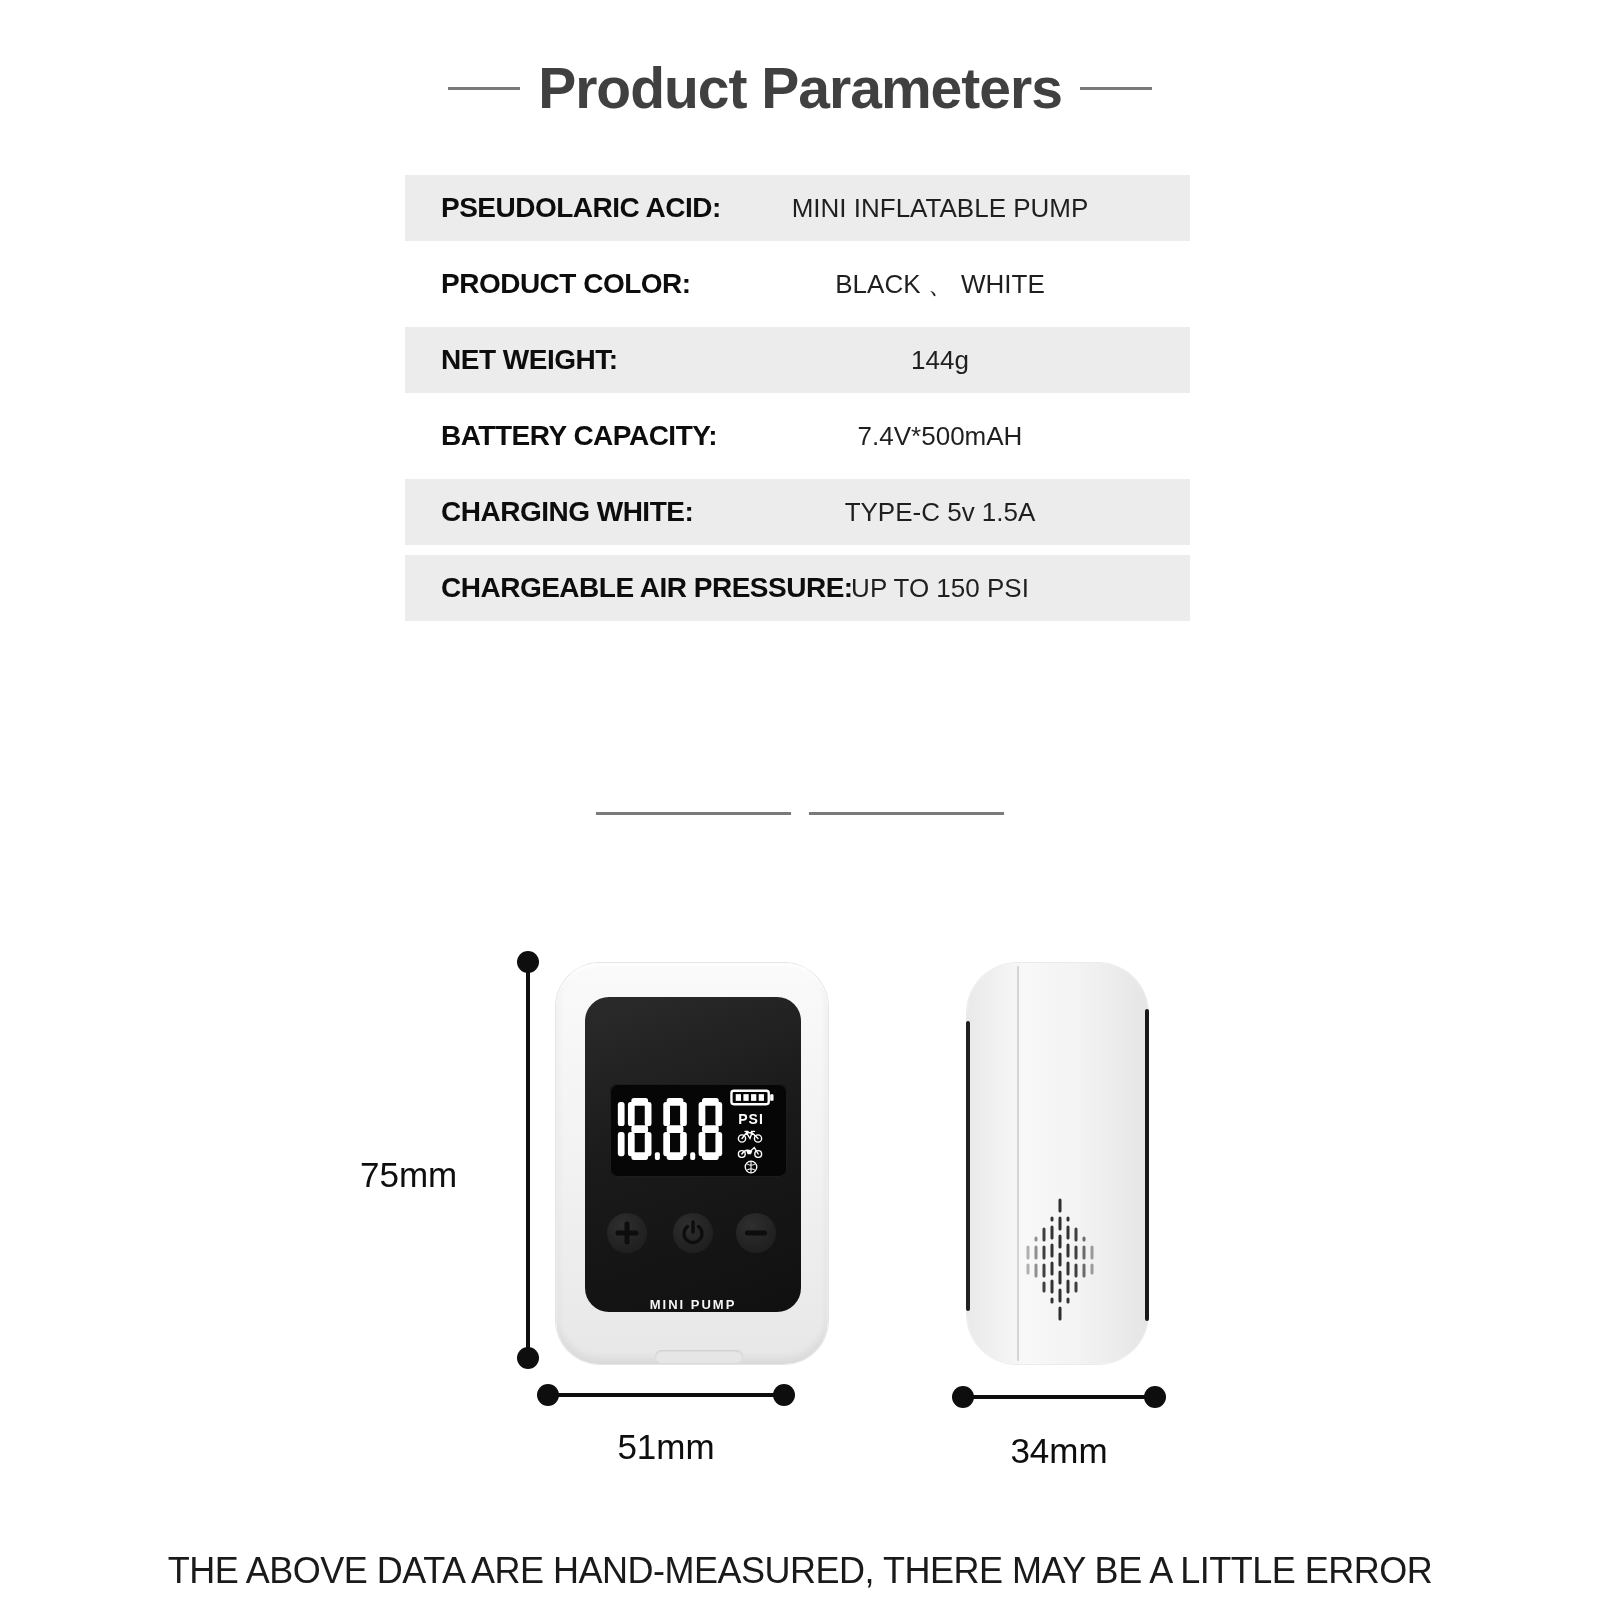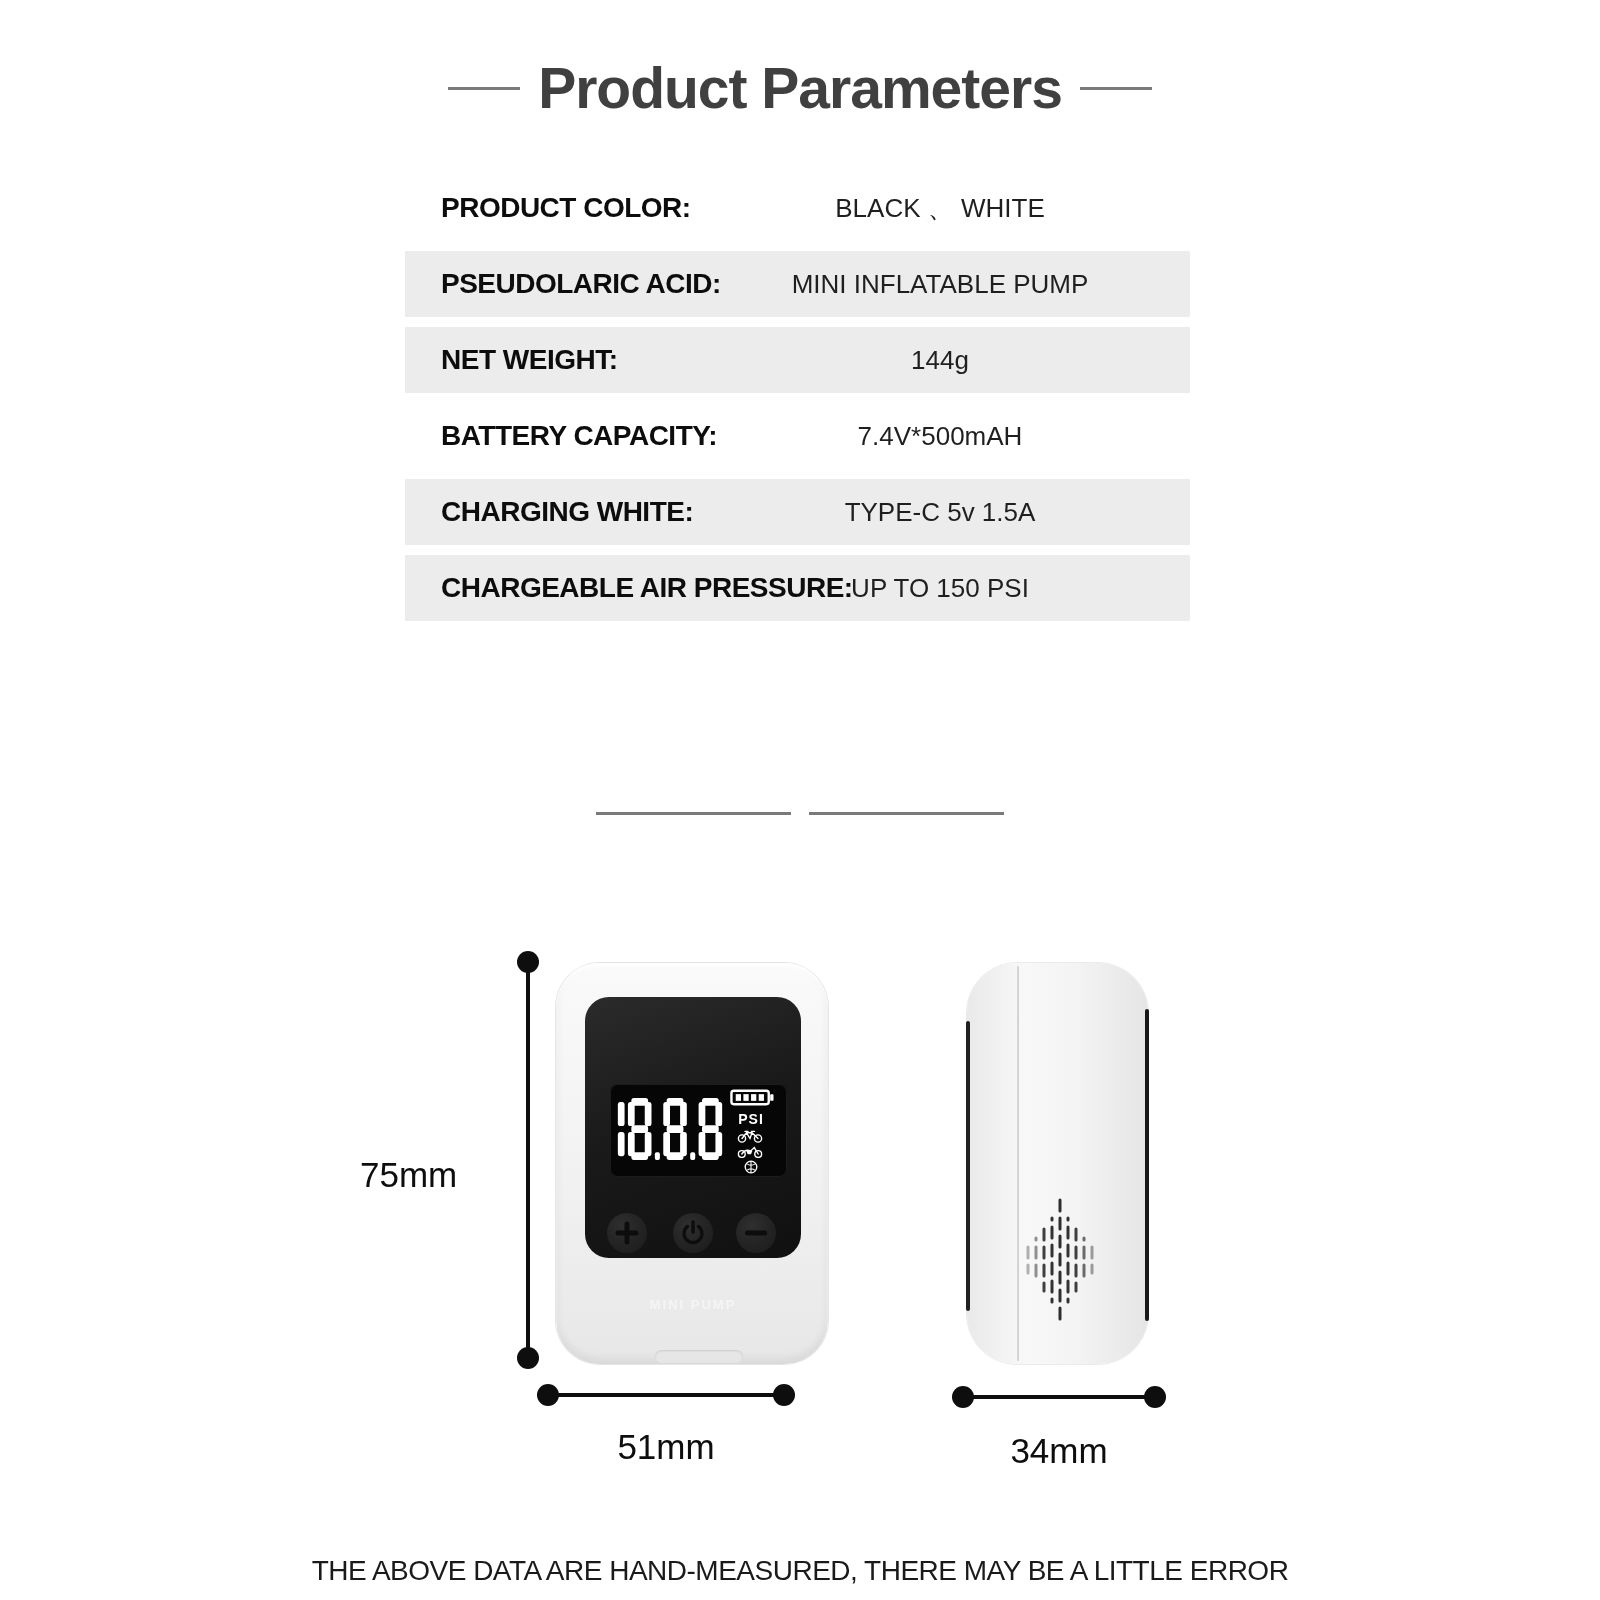--- a/index.html
+++ b/index.html
@@ -25,21 +25,21 @@
   
   .dim-dot{position:absolute;width:22px;height:22px;border-radius:50%;background:#0e0e0e;}
   .dim-line-h{position:absolute;height:4px;background:#0e0e0e;border-radius:2px;}
   .dim-line-v{position:absolute;width:4px;background:#0e0e0e;border-radius:2px;}
   .dim-label{position:absolute;font-size:35px;color:#0e0e0e;line-height:46px;}
 
   
   .front-device{position:absolute;left:556px;top:963px;width:272px;height:401px;border-radius:44px;
     background:linear-gradient(180deg,#fafafa 0%,#f1f1f1 55%,#e7e7e7 100%);
     box-shadow:0 0 0 1px rgba(0,0,0,0.10), inset 0 -5px 10px rgba(0,0,0,0.07), inset 0 3px 3px #fff;}
-  .front-panel{position:absolute;left:29px;top:34px;width:216px;height:261px;border-radius:24px;
+  .front-panel{position:absolute;left:29px;top:34px;width:216px;height:315px;border-radius:24px;
     background:linear-gradient(160deg,#2b2b2b 0%,#1a1a1a 45%,#101010 100%);}
   .lcd{position:absolute;left:25px;top:87px;width:177px;height:93px;border-radius:8px;background:#060606;
     box-shadow:inset 0 0 0 1px #1c1c1c;}
   .lcd-digits{position:absolute;left:7px;top:14px;}
   .lcd-batt{position:absolute;left:120px;top:5px;}
   .lcd-psi{position:absolute;left:118px;top:27px;width:46px;text-align:center;color:#fff;font-weight:700;
     font-size:14px;letter-spacing:1px;}
   .icon-bike{position:absolute;left:127px;top:45px;}
   .icon-moto{position:absolute;left:127px;top:60px;}
   .icon-ball{position:absolute;left:134px;top:76px;}
@@ -66,27 +66,27 @@
 
 <div class="page">
 
   <div class="sec-head" id="head1">
     <span class="hline"></span>
     <h1 class="title">Product Parameters</h1>
     <span class="hline"></span>
   </div>
 
   <div class="spec-table">
+    <div class="spec-row alt">
+      <div class="spec-label">PSEUDOLARIC ACID:</div>
+      <div class="spec-value">MINI INFLATABLE PUMP</div>
+    </div>
     <div class="spec-row">
       <div class="spec-label">PRODUCT COLOR:</div>
       <div class="spec-value">BLACK 、 WHITE</div>
-    </div>
-    <div class="spec-row alt">
-      <div class="spec-label">PSEUDOLARIC ACID:</div>
-      <div class="spec-value">MINI INFLATABLE PUMP</div>
     </div>
     <div class="spec-row alt">
       <div class="spec-label">NET WEIGHT:</div>
       <div class="spec-value">144g</div>
     </div>
     <div class="spec-row">
       <div class="spec-label">BATTERY CAPACITY:</div>
       <div class="spec-value">7.4V*500mAH</div>
     </div>
     <div class="spec-row alt">
@@ -202,15 +202,15 @@
       <line x1="59" y1="45" x2="59" y2="89" stroke="#6a6a6a" stroke-width="3" stroke-dasharray="11 7" stroke-dashoffset="9"></line>
       <line x1="67" y1="54" x2="67" y2="80" stroke="#9a9a9a" stroke-width="3" stroke-dasharray="11 7"></line>
     </svg>
   </div>
 
   <div class="dim-line-h" style="left:963px;top:1395px;width:192px;"></div>
   <div class="dim-dot" style="left:952px;top:1386px;"></div>
   <div class="dim-dot" style="left:1144px;top:1386px;"></div>
   <div class="dim-label" style="left:959px;top:1428px;width:200px;text-align:center;">34mm</div>
 
-  <div class="dim-label" style="left:0;top:1548px;width:1600px;text-align:center;font-size:28px;letter-spacing:-0.5px;color:#1a1a1a;">THE ABOVE DATA ARE HAND-MEASURED, THERE MAY BE A LITTLE ERROR</div>
+  <div class="dim-label" style="left:0;top:1548px;width:1600px;text-align:center;font-size:36px;letter-spacing:-0.5px;color:#1a1a1a;">THE ABOVE DATA ARE HAND-MEASURED, THERE MAY BE A LITTLE ERROR</div>
 
 </div>
 
 </body></html>

